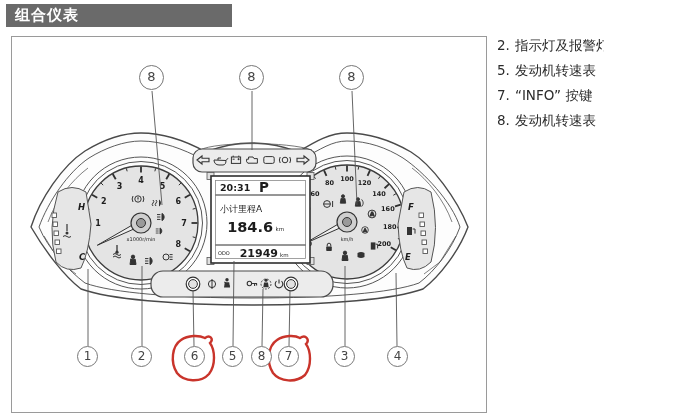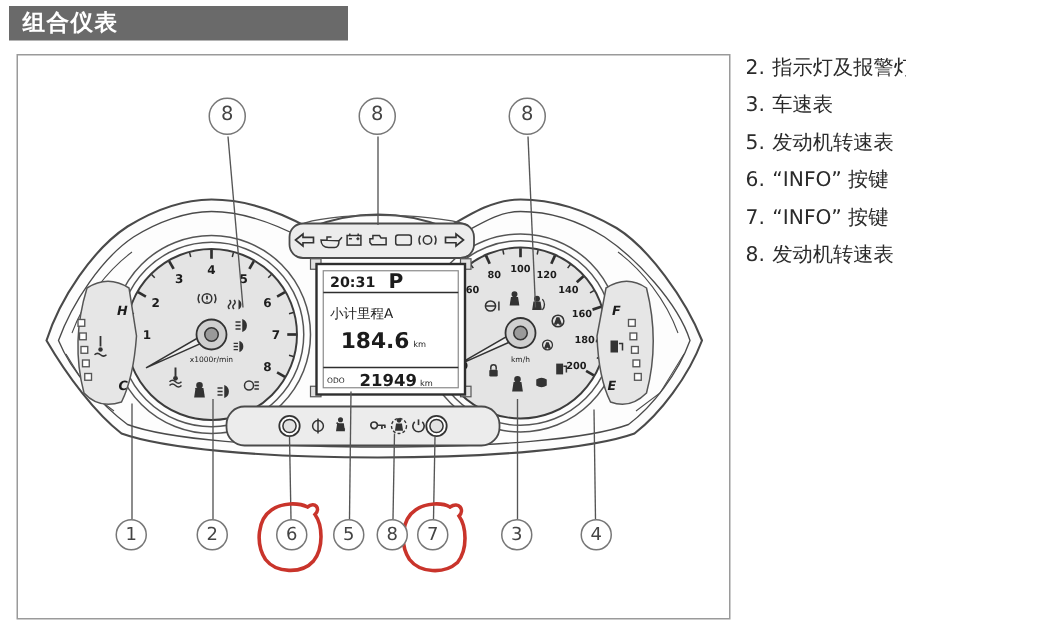--- a/index.html
+++ b/index.html
@@ -342,20 +342,18 @@
   <div class="co bot" style="left:131px;top:346px;">2</div>
   <div class="co bot" style="left:184px;top:346px;">6</div>
   <div class="co bot" style="left:222px;top:346px;">5</div>
   <div class="co bot" style="left:251px;top:346px;">8</div>
   <div class="co bot" style="left:278px;top:346px;">7</div>
   <div class="co bot" style="left:334px;top:346px;">3</div>
   <div class="co bot" style="left:387px;top:346px;">4</div>
 
   <div class="legend">
     <div class="item"><span class="num">2.</span><span>指示灯及报警灯</span></div>
-    <div class="item"><span class="num">3.</span><span>车速表</span></div>
     <div class="item"><span class="num">5.</span><span>发动机转速表</span></div>
-    <div class="item"><span class="num">6.</span><span>“INFO” 按键</span></div>
     <div class="item"><span class="num">7.</span><span>“INFO” 按键</span></div>
     <div class="item"><span class="num">8.</span><span>发动机转速表</span></div>
   </div>
 
 </div>
 
 </body></html>

